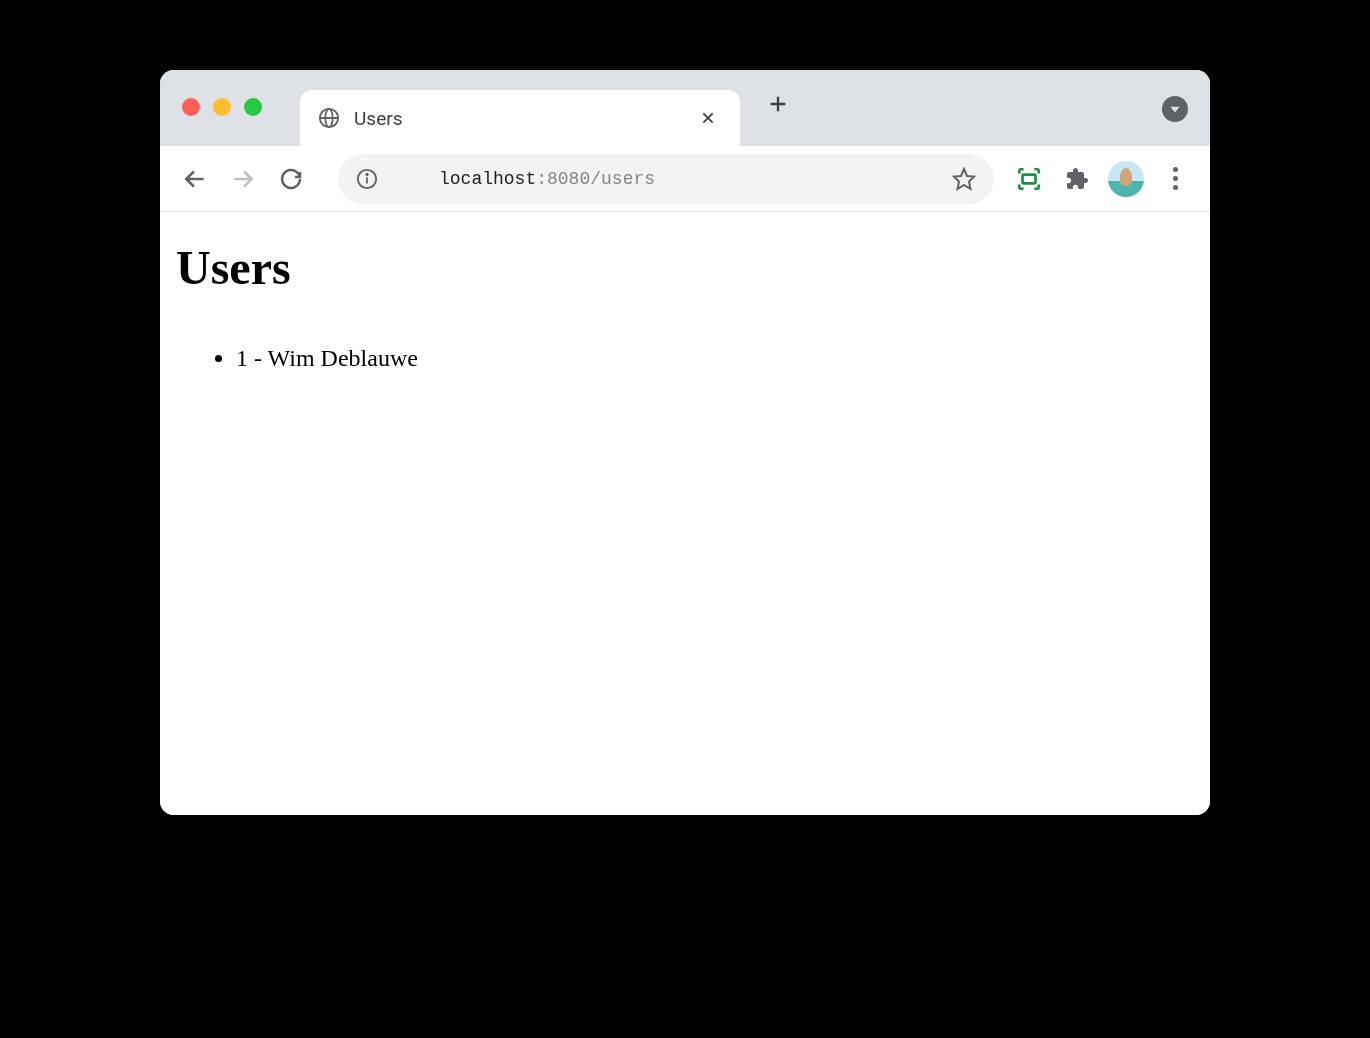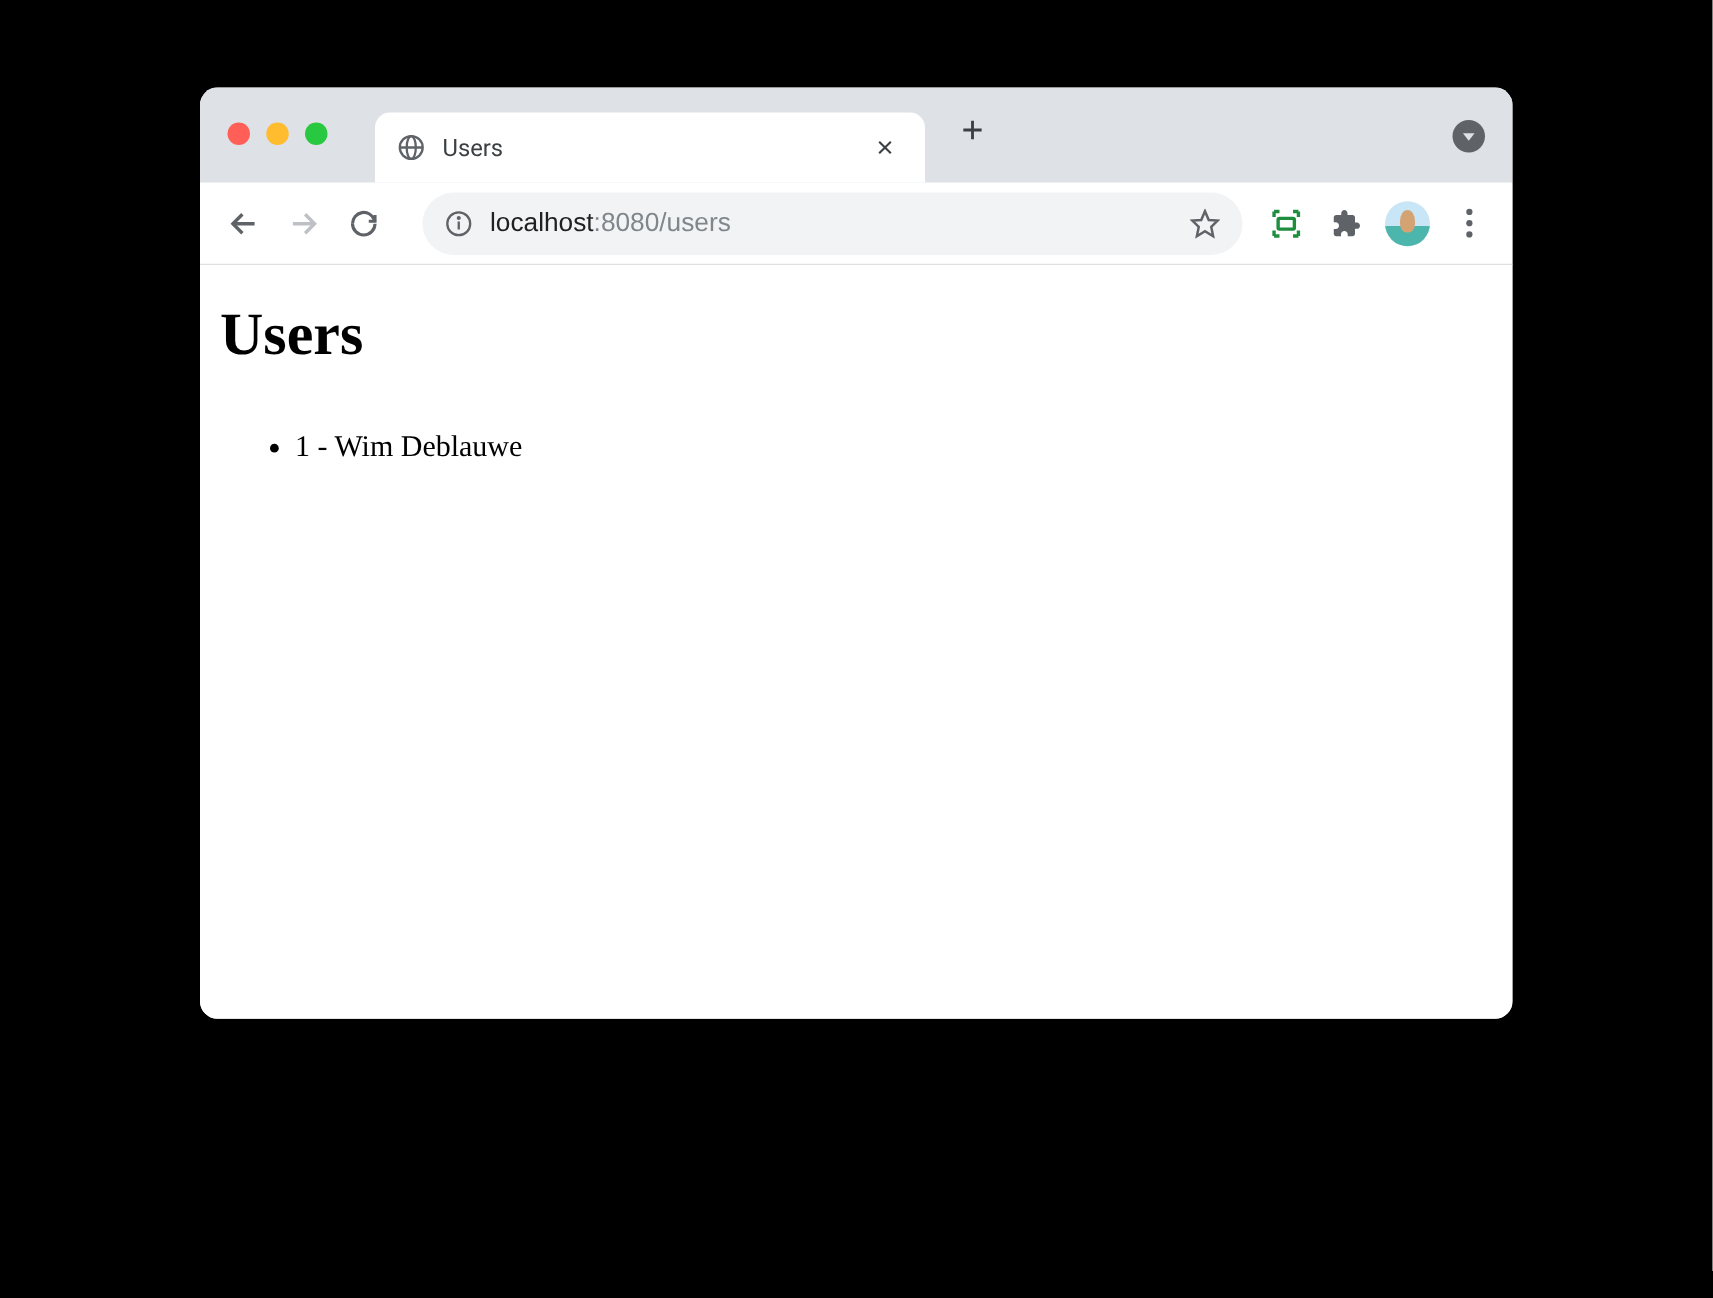--- a/index.html
+++ b/index.html
@@ -138,24 +138,25 @@
       padding: 0 18px;
       margin: 0 8px 0 20px;
       gap: 14px;
     }
     .site-info-icon {
       color: #5f6368;
       display: flex;
       align-items: center;
     }
     .url-text {
-      font-size: 21px;
+      font-size: 18px;
       color: #202124;
       flex: 1;
-      font-family: Liberation Sans, sans-serif;
+      font-family: Liberation Mono, monospace;
+      margin-left: 47px;
     }
     .url-host { color: #202124; }
     .url-path { color: #80868b; }
     .star-btn {
       color: #5f6368;
       cursor: pointer;
       display: flex;
       align-items: center;
     }
     .toolbar-icon {

